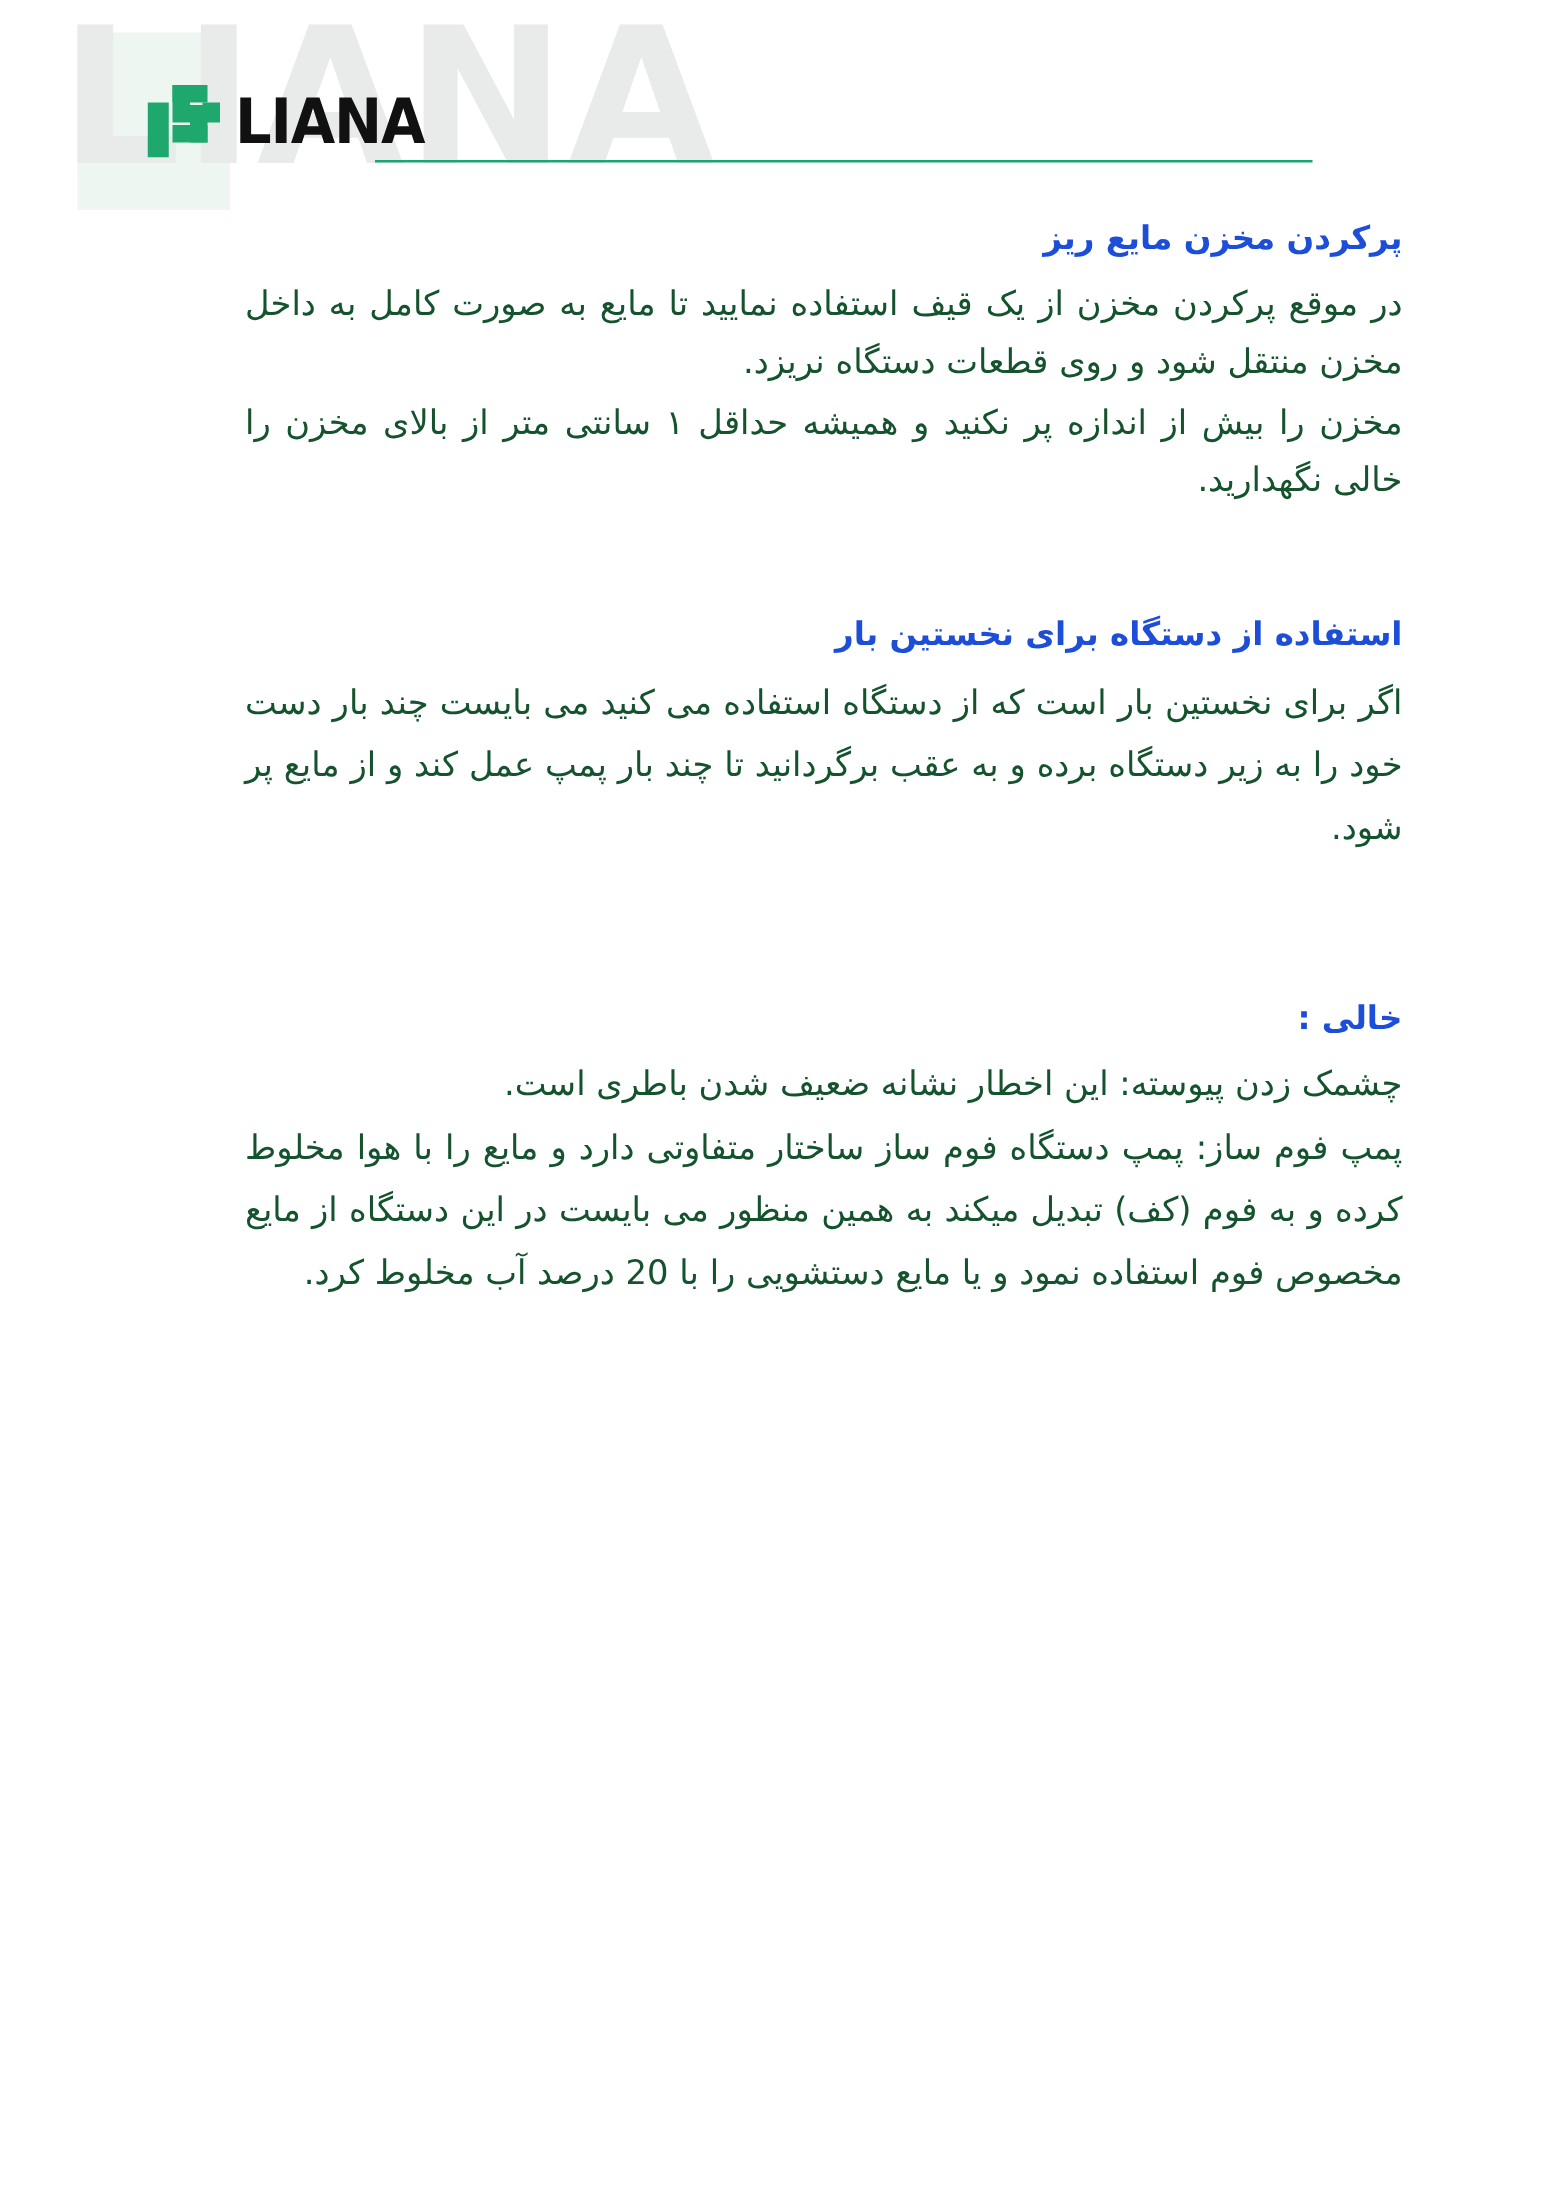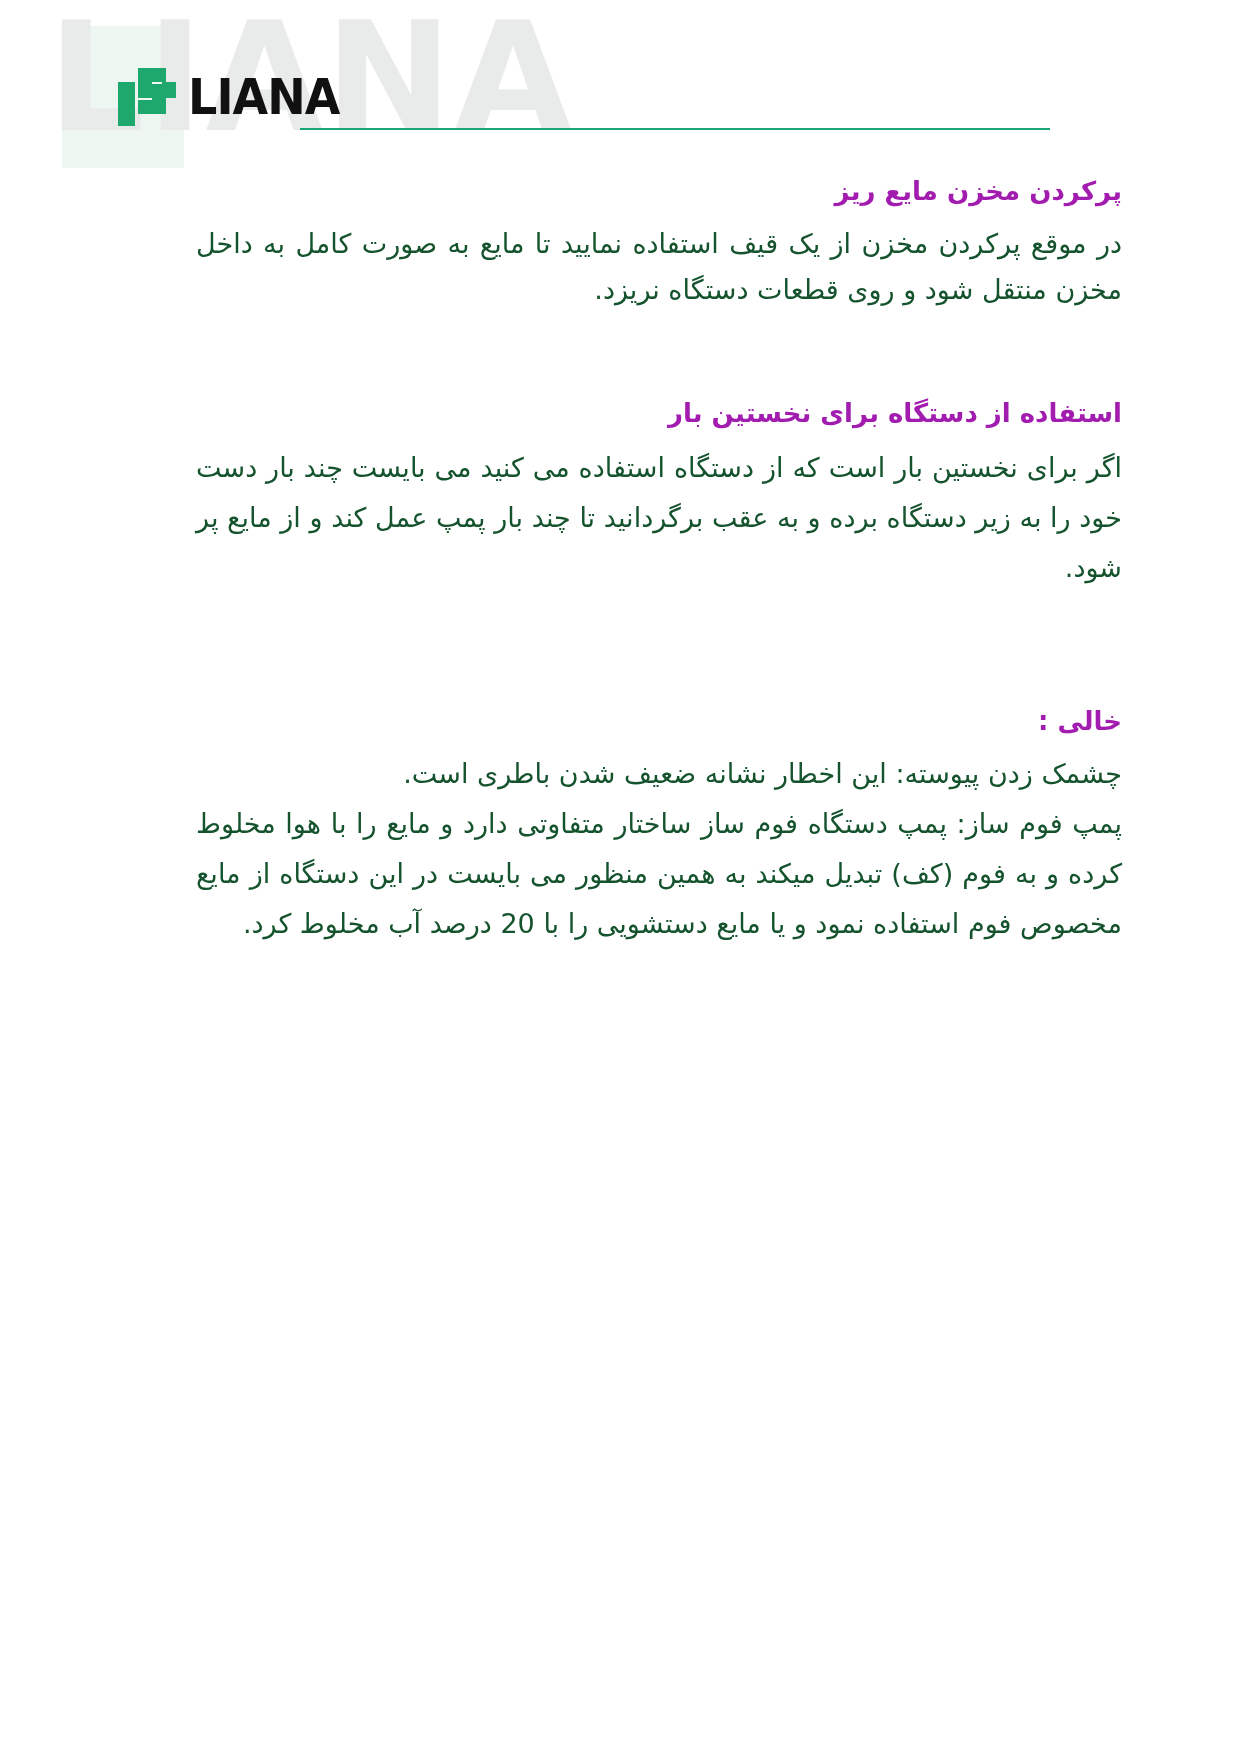--- a/index.html
+++ b/index.html
@@ -81,21 +81,21 @@
 
   
   .content {
     padding: 0 118px 0 196px;
     box-sizing: border-box;
   }
   .section {
     margin-bottom: 46px;
   }
   .section-heading {
-    color: #a21caf;
+    color: #1d4ed8;
     font-weight: 700;
     font-size: 26px;
     line-height: 1.5;
     text-align: right;
     margin: 0 0 10px 0;
     direction: rtl;
   }
   .para {
     color: #14532d;
     font-size: 27px;
@@ -134,20 +134,21 @@
     </div>
 
     <div class="rule"></div>
   </div>
 
   <div class="content">
 
     <div class="section">
       <h2 class="section-heading">پرکردن مخزن مایع ریز</h2>
       <p class="para">در موقع پرکردن مخزن از یک قیف استفاده نمایید تا مایع به صورت کامل به داخل مخزن منتقل شود و روی قطعات دستگاه نریزد.</p>
+      <p class="para">مخزن را بیش از اندازه پر نکنید و همیشه حداقل ۱ سانتی متر از بالای مخزن را خالی نگهدارید.</p>
     </div>
 
     <div class="gap-md"></div>
 
     <div class="section">
       <h2 class="section-heading">استفاده از دستگاه برای نخستین بار</h2>
       <p class="para loose">اگر برای نخستین بار است که از دستگاه استفاده می کنید می بایست چند بار دست خود را به زیر دستگاه برده و به عقب برگردانید تا چند بار پمپ عمل کند و از مایع پر شود.</p>
     </div>
 
     <div class="gap-lg"></div>

